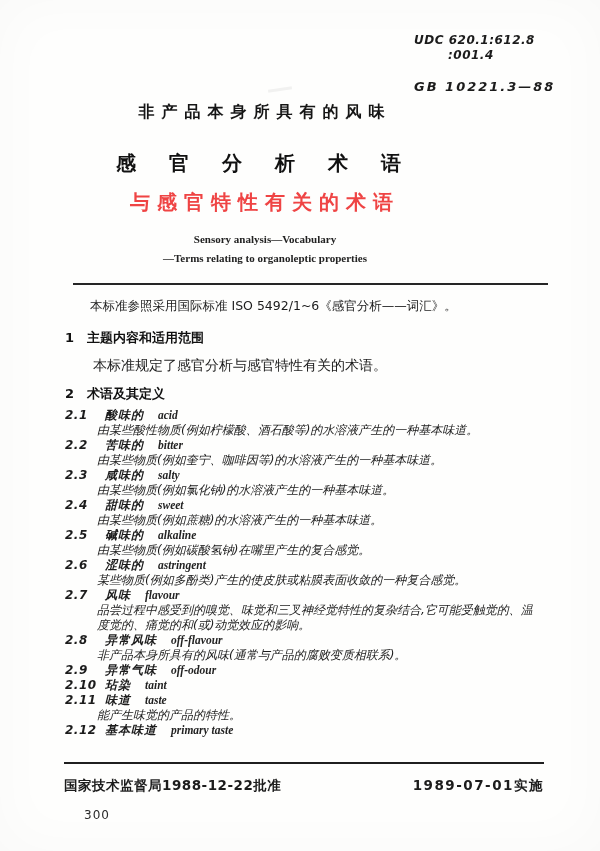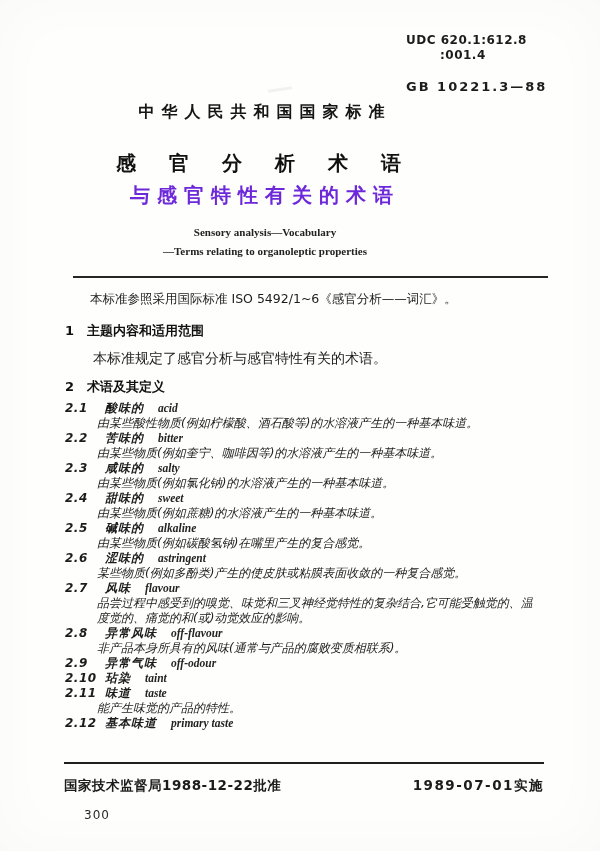--- a/index.html
+++ b/index.html
@@ -19,32 +19,32 @@
   
   .header{padding-top:102px;position:relative;}
   .header-center{width:400px;text-align:center;}
   .std-name{
     font-size:16px;font-weight:bold;letter-spacing:7px;color:#151515;
   }
   .title1{
     margin-top:27px;font-size:20px;font-weight:bold;letter-spacing:13px;color:#111;
   }
   .title2{
-    margin-top:5px;font-size:20px;font-weight:bold;letter-spacing:7px;color:#6d28d9;
+    margin-top:12px;font-size:20px;font-weight:bold;letter-spacing:7px;color:#ef4444;
   }
   .en1{
     margin-top:17px;font-size:11px;font-weight:bold;
     font-family:"Liberation Serif","DejaVu Serif",serif;color:#222;
   }
   .en2{
     margin-top:7px;font-size:11px;font-weight:bold;
     font-family:"Liberation Serif","DejaVu Serif",serif;color:#222;
   }
   .header-right{
-    position:absolute;top:33px;right:8px;width:128px;text-align:left;
+    position:absolute;top:33px;right:0px;width:128px;text-align:left;font-style:italic;
   }
   .udc{font-size:12px;font-weight:bold;letter-spacing:0.5px;white-space:nowrap;}
   .udc2{padding-left:34px;margin-top:1px;}
   .gb{margin-top:17px;font-size:13px;font-weight:bold;letter-spacing:2px;white-space:nowrap;}
   
   .rule{border-top:2px solid #262626;margin-top:19px;margin-left:8px;margin-right:-6px;}
   
   .intro{margin:12px 0 0 0;font-size:12.5px;line-height:17px;text-indent:2em;}
   .sec-h{margin-top:15px;font-size:13px;font-weight:bold;color:#111;}
   .sec-h .sec-num{display:inline-block;min-width:22px;}
@@ -69,21 +69,21 @@
   .scan-mark{position:absolute;top:88px;left:268px;width:24px;height:3px;background:rgba(0,0,0,0.05);transform:rotate(-8deg);}
 </style>
 </head>
 <body>
 
 <div class="page">
   <div class="scan-mark"></div>
 
   <div class="header">
     <div class="header-center">
-      <div class="std-name">中华人民共和国国家标准</div>
+      <div class="std-name">非产品本身所具有的风味</div>
       <div class="title1">感 官 分 析 术 语</div>
       <div class="title2">与感官特性有关的术语</div>
       <div class="en1">Sensory analysis—Vocabulary</div>
       <div class="en2">—Terms relating to organoleptic properties</div>
     </div>
     <div class="header-right">
       <div class="udc">UDC 620.1:612.8</div>
       <div class="udc udc2">:001.4</div>
       <div class="gb">GB 10221.3—88</div>
     </div>

